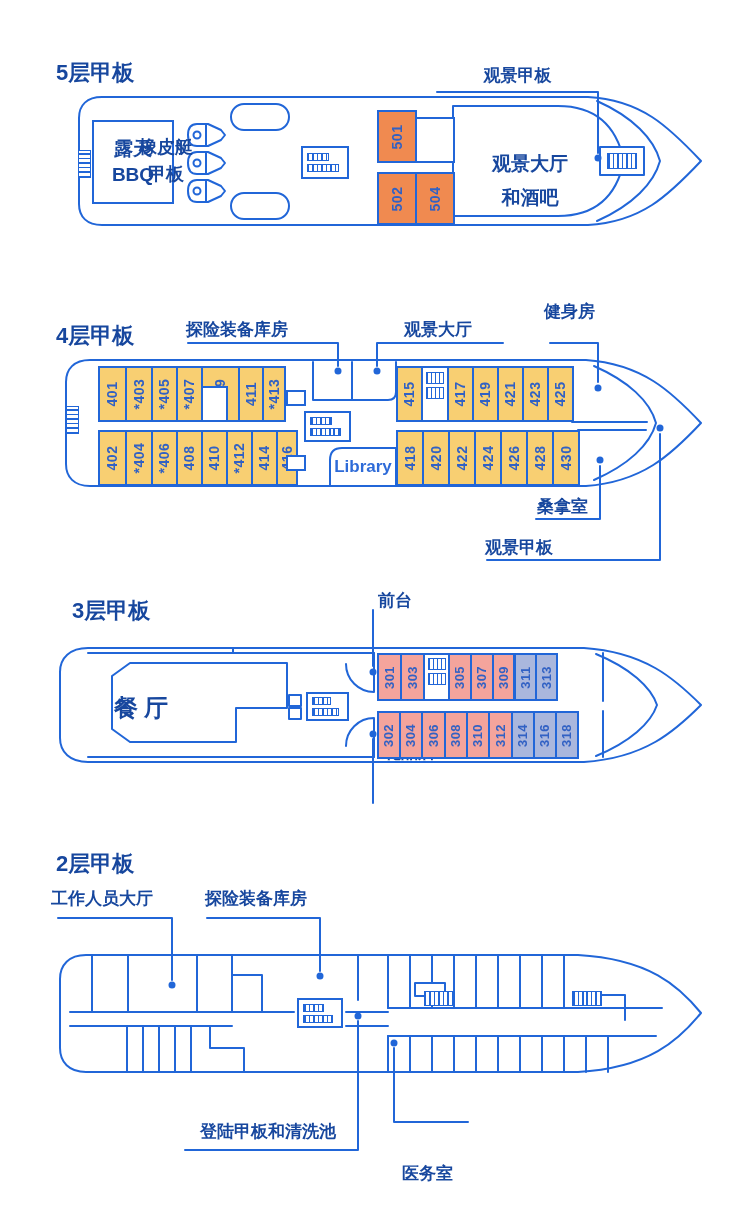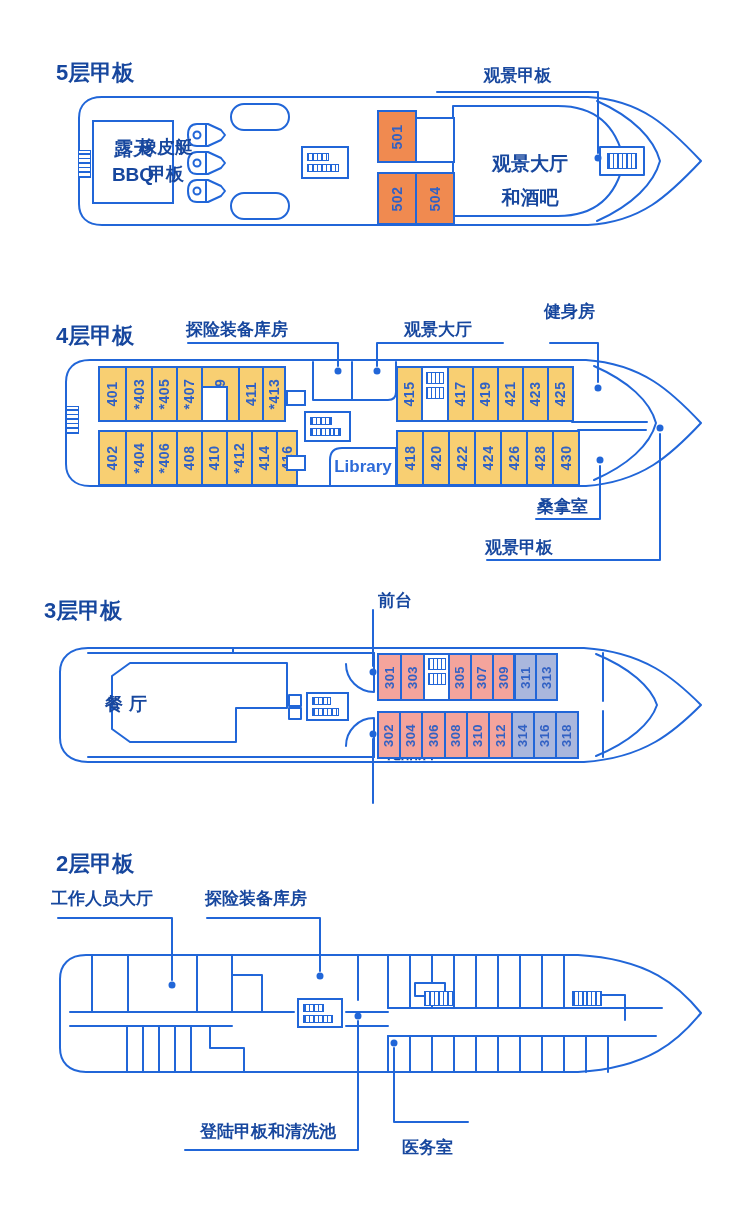--- a/index.html
+++ b/index.html
@@ -269,23 +269,23 @@
 
 <div class="white-box" style="left:286px;top:390px;width:20px;height:16px"></div>
 <div class="white-box" style="left:286px;top:455px;width:20px;height:16px"></div>
 <div class="stairs" style="left:304px;top:411px;width:47px;height:31px">
   <div class="bar short"></div>
   <div class="bar long"></div>
 </div>
 <div class="lbl center" style="left:330px;top:457px;width:66px;font-size:17px;color:#2e6bd8">Library</div>
 <div class="ladder h-rungs" style="left:66px;top:406px;width:13px;height:28px"></div>
 
-<h2 class="deck-title" style="left:36px;top:588px">3层甲板</h2>
+<h2 class="deck-title" style="left:64px;top:588px">3层甲板</h2>
 <div class="lbl" style="left:378px;top:589px">前台</div>
-<div class="lbl center" style="left:97px;top:692px;width:64px;font-size:18px;letter-spacing:6px">餐厅</div>
+<div class="lbl center" style="left:112px;top:692px;width:64px;font-size:24px;letter-spacing:6px">餐厅</div>
 <div class="lbl" style="left:384px;top:741px">礼品店</div>
 
 <div class="cabin c-pink small" style="left:377px;top:653px;width:25px;height:48px">
       <span>301</span>
     </div>
 <div class="cabin c-pink small" style="left:400px;top:653px;width:25px;height:48px">
       <span>303</span>
     </div>
 <div class="white-box" style="left:423px;top:653px;width:27px;height:48px"></div>
 <div class="mini" style="left:428px;top:658px">
@@ -338,21 +338,21 @@
 
 <div class="stairs" style="left:306px;top:692px;width:43px;height:29px">
   <div class="bar short"></div>
   <div class="bar long"></div>
 </div>
 
 <h2 class="deck-title" style="left:48px;top:841px">2层甲板</h2>
 <div class="lbl" style="left:51px;top:887px">工作人员大厅</div>
 <div class="lbl" style="left:205px;top:887px">探险装备库房</div>
 <div class="lbl" style="left:200px;top:1120px">登陆甲板和清洗池</div>
-<div class="lbl" style="left:402px;top:1136px">医务室</div>
+<div class="lbl" style="left:402px;top:1162px">医务室</div>
 
 <div class="stairs" style="left:297px;top:998px;width:46px;height:30px">
   <div class="bar short"></div>
   <div class="bar long"></div>
 </div>
 <div class="ladder v-rungs" style="left:424px;top:991px;width:30px;height:15px"></div>
 <div class="ladder v-rungs" style="left:572px;top:991px;width:30px;height:15px"></div>
 
 </div>
 

